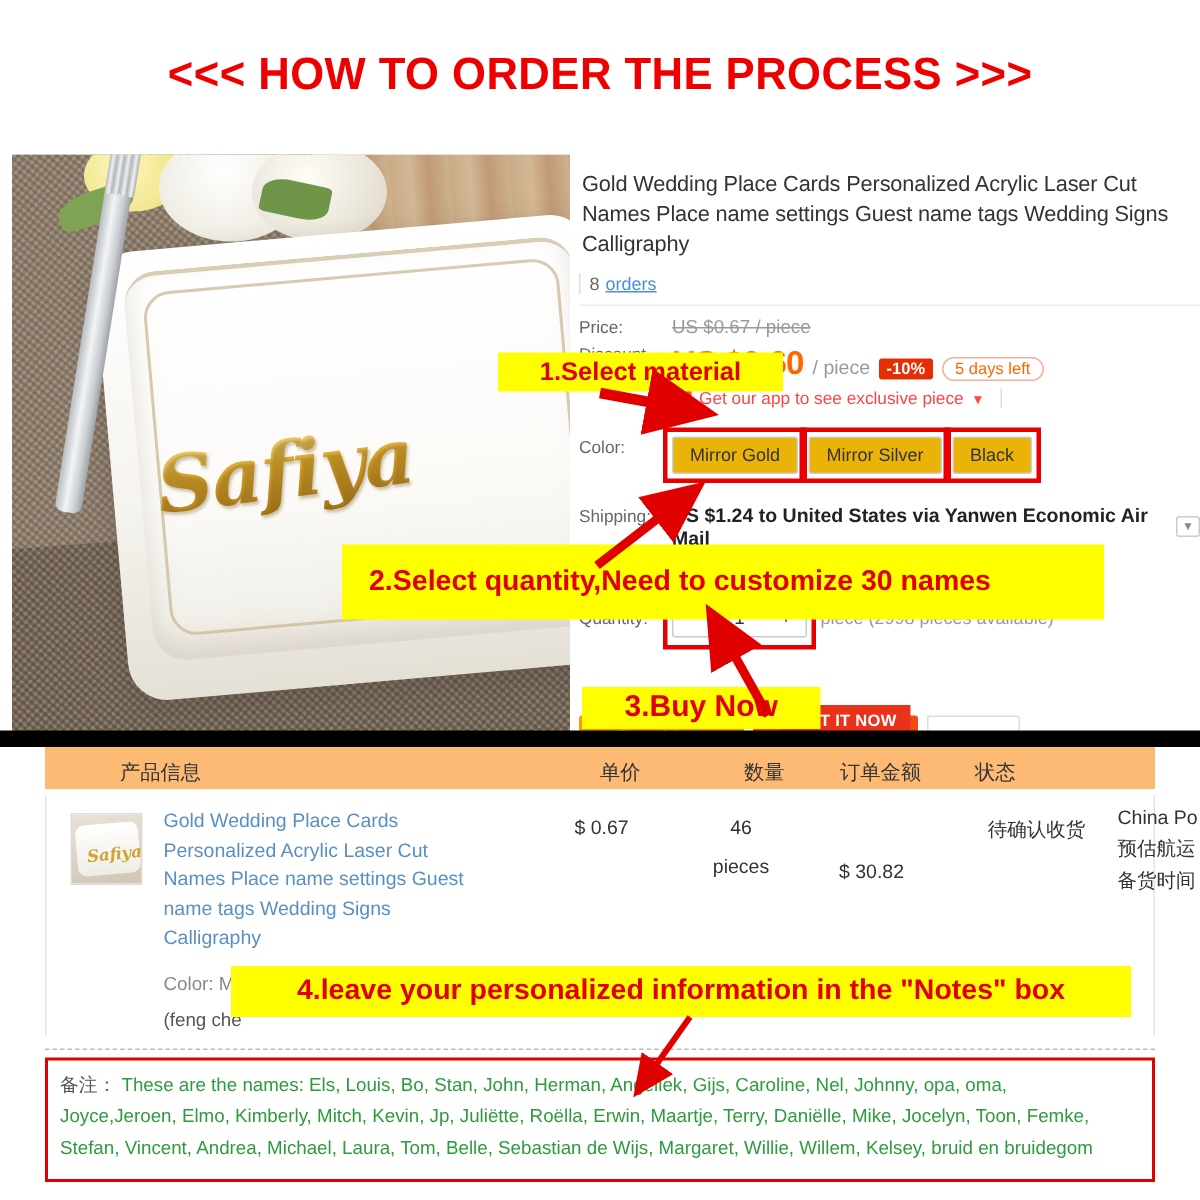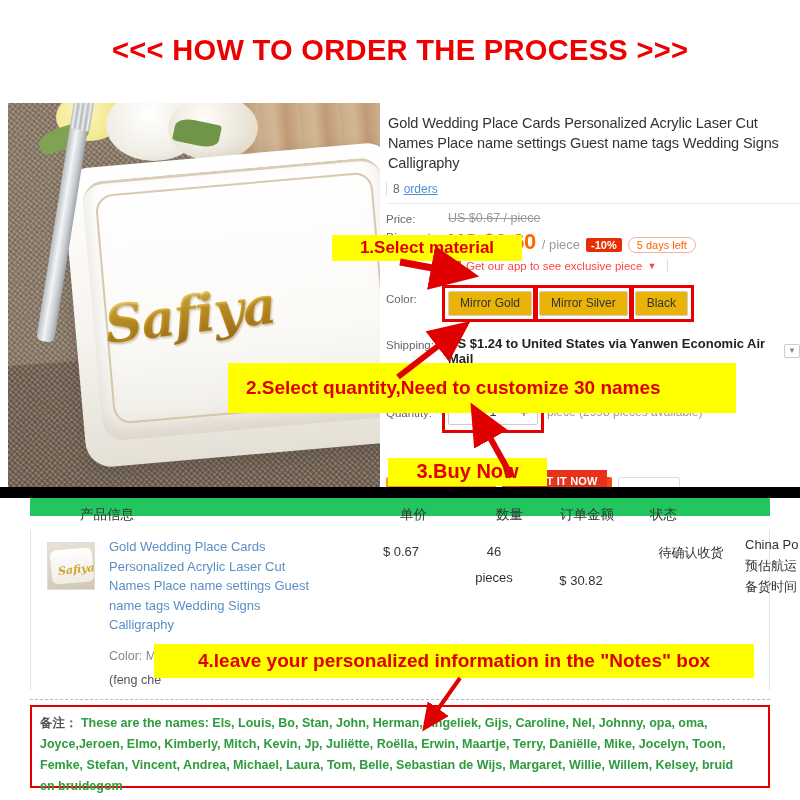--- a/index.html
+++ b/index.html
@@ -189,21 +189,21 @@
     position: absolute; left: 521px; top: 470px; width: 86px; height: 22px;
     background:#e8321c; color:#fff; font-size: 11px; font-weight:bold;
     display:flex; align-items:center; justify-content:center; letter-spacing:.2px;
   }
 
   
   .blackbar { position: absolute; left:0; top: 487px; width: 800px; height: 11px; background:#000; }
 
   
   .order { position: absolute; left: 0; top: 498px; width: 800px; height: 302px; background:#fff; }
-  .oth { position: absolute; left: 30px; top: 0; width: 740px; height: 18px; background:#22c55e; }
+  .oth { position: absolute; left: 30px; top: 0; width: 740px; height: 28px; background:#fdba74; }
   .oth-cell { position: absolute; font-size: 13.5px; color:#333; top: 8px; white-space: nowrap; }
   .obody { position: absolute; left: 30px; top: 32px; width: 740px; height: 160px; background:#fff;
            border-left: 1px solid #e3e3e3; border-right: 1px solid #e3e3e3; }
   .o-thumb {
     position: absolute; left: 16px; top: 12px; width: 48px; height: 48px;
     background: linear-gradient(170deg,#e9e3d8,#cfc6b6);
     overflow: hidden; border: 1px solid #e0ddd5;
   }
   .o-thumb .tp {
     position:absolute; left:3px; top:6px; width:42px; height:34px;
@@ -218,21 +218,21 @@
   .o-color { position: absolute; left: 78px; top: 119px; font-size: 12.5px; color:#888; }
   .o-feng  { position: absolute; left: 78px; top: 143px; font-size: 12.5px; color:#555; }
   .o-truck { position: absolute; left: 78px; top: 172px; font-size: 15px; color:#5a8fc4; }
   .ocell { position: absolute; font-size: 13px; color:#333; text-align:center; }
   .right-col { position: absolute; left: 745px; top: 36px; font-size: 13px; color:#333; line-height: 21px; }
 
   
   .notes {
     position: absolute; left: 30px; top: 207px; width: 740px; height: 83px;
     border: 2px solid #e00000; background:#fff; padding: 6px 24px 0 8px;
-    font-size: 12.5px; line-height: 21px; font-weight: bold;
+    font-size: 12.5px; line-height: 21px;
   }
   .notes .cn { color:#555; }
   .notes .names { color:#2e9b3e; }
   .notes-dash { position:absolute; left: 30px; top: 201px; width: 740px; border-top: 1px dashed #bbb; }
 
   
   .callout {
     position: absolute; background:#ffff00; color:#e00000; font-weight:bold;
     font-family:"Liberation Sans", sans-serif; display:flex; align-items:center;
     justify-content:center; white-space: nowrap; line-height: 1.18;

